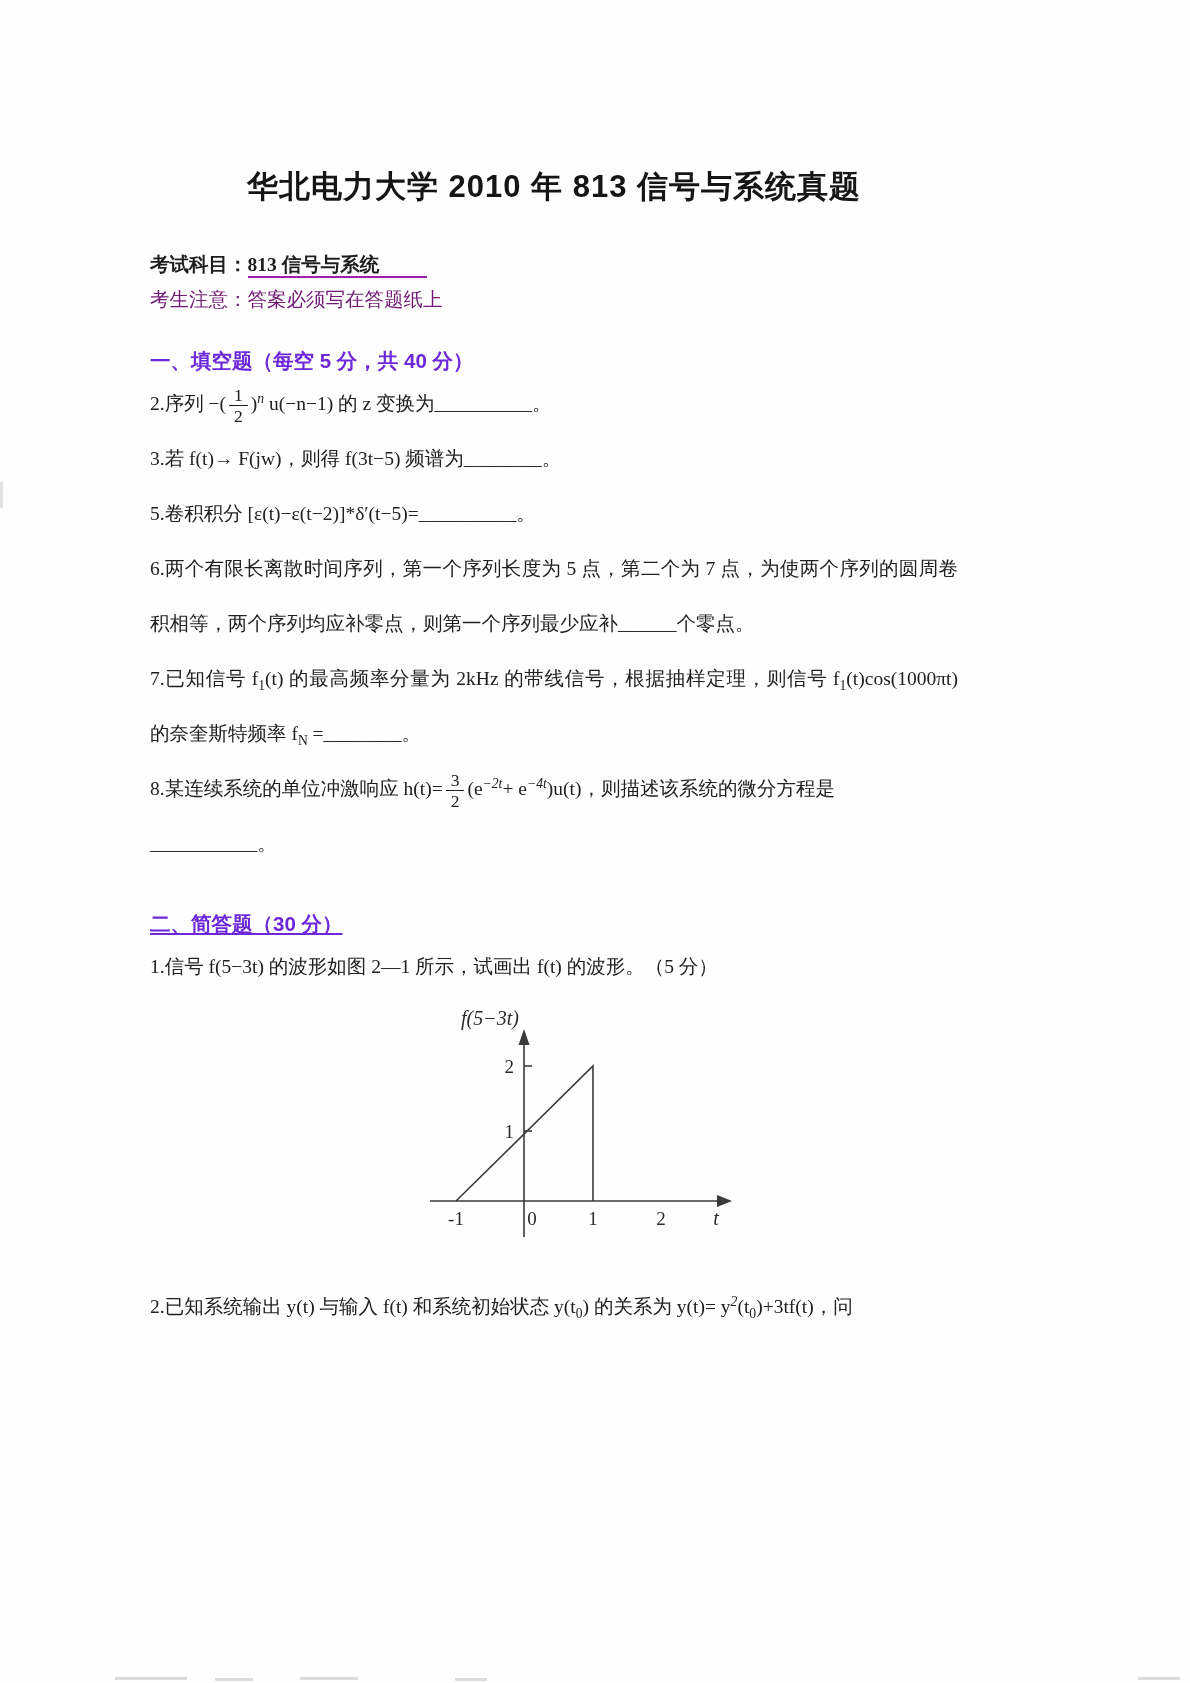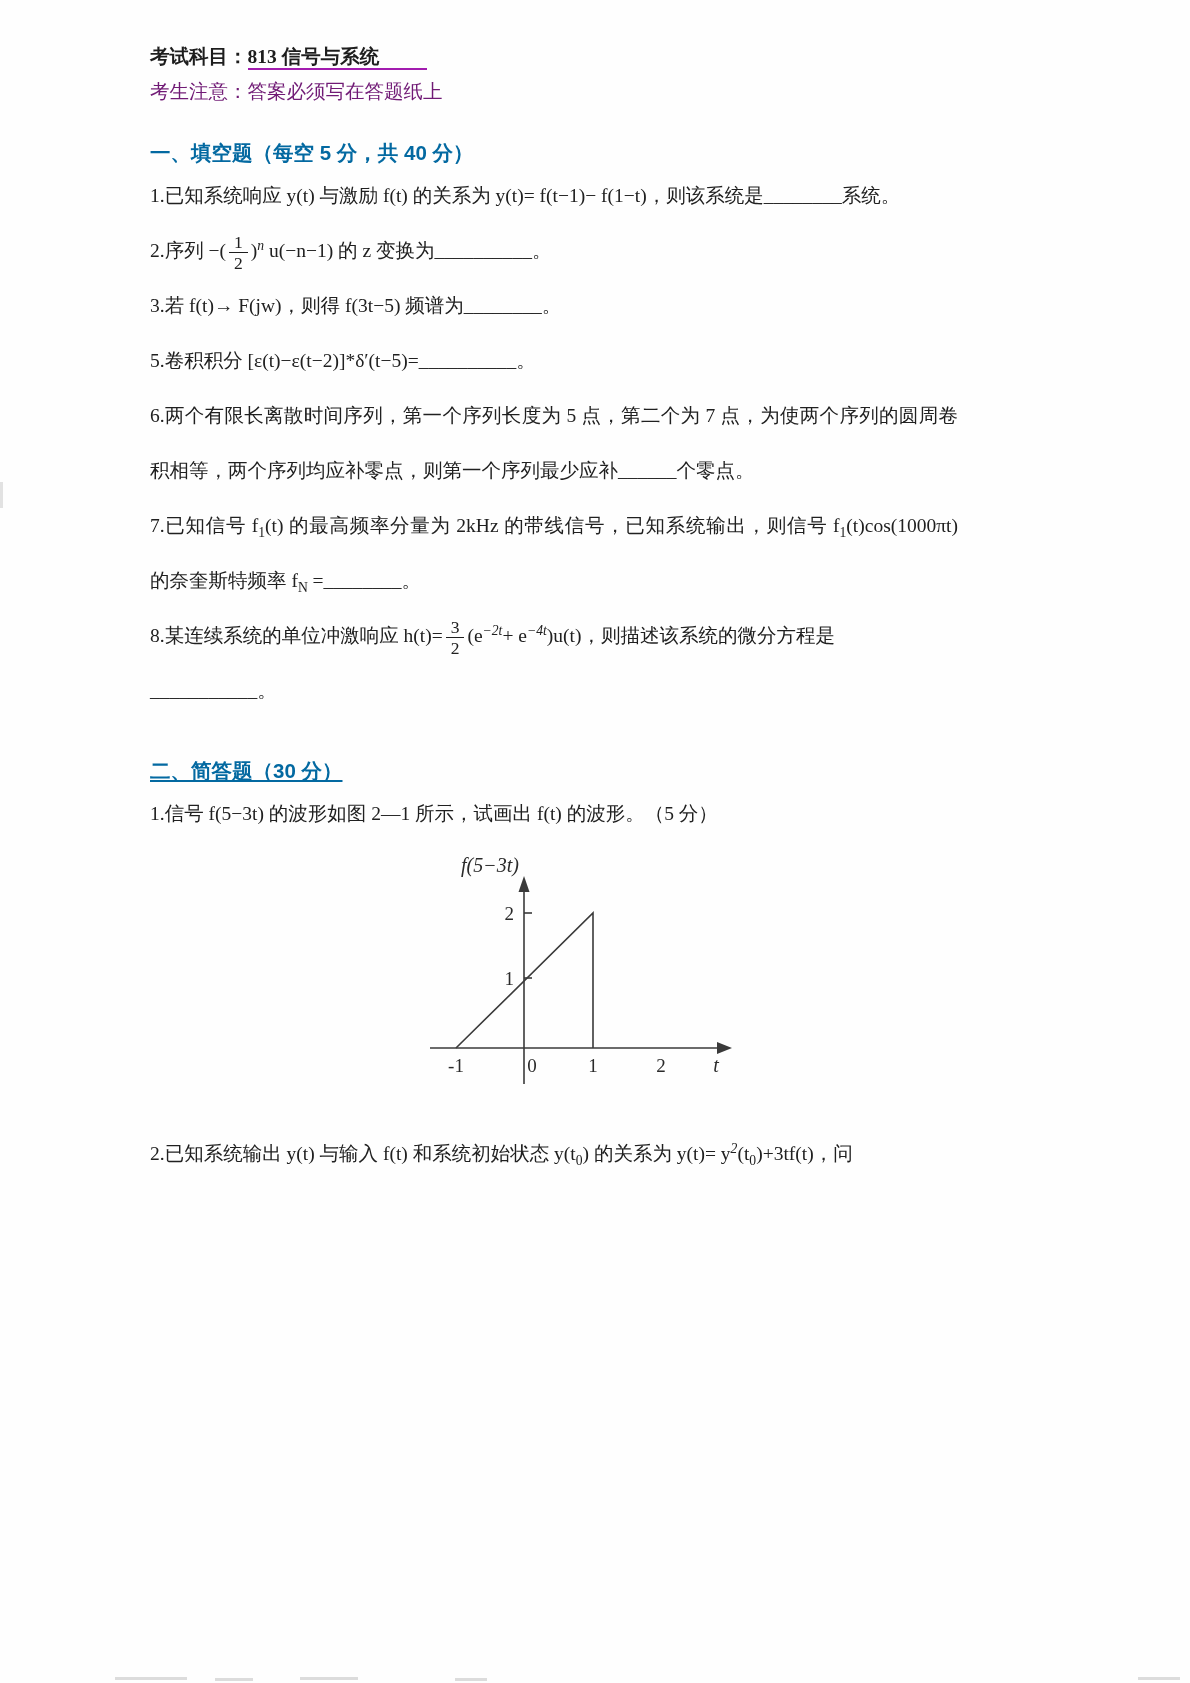--- a/index.html
+++ b/index.html
@@ -33,21 +33,21 @@
     padding-bottom: 1px;
   }
   .meta .notice { color: #701a75; }
 
   .sec-heading {
     margin: 28px 0 0 0;
     font-family: "Liberation Sans", sans-serif;
     font-weight: 700;
     font-size: 20.5px;
     line-height: 1.55;
-    color: #0369a1;
+    color: #6d28d9;
   }
   .sec-heading.second { margin-top: 36px; text-decoration: underline; }
 
   .q {
     margin: 0;
     font-size: 19.5px;
     line-height: 2.82;
     text-align: justify;
     color: #202020;
   }
@@ -78,40 +78,40 @@
 
   .scan-artifact { position: absolute; background: #c9c9c9; height: 3px; opacity: 0.65; }
   .scan-sliver { position: absolute; background: #e2e2e2; width: 3px; height: 26px; left: 0; top: 482px; }
 </style>
 </head>
 <body>
 
 <div class="page">
   <div class="content">
 
+    <h1 class="title">华北电力大学 2010 年 813 信号与系统真题</h1>
 
     <div class="meta">
       <div class="subject"><span>考试科目：</span><span class="value">813 信号与系统</span></div>
       <div class="notice"><span>考生注意：</span><span>答案必须写在答题纸上</span></div>
     </div>
 
     <div class="sec-heading">一、填空题（每空 5 分，共 40 分）</div>
 
-    <p class="q">1.已知系统响应 y(t) 与激励 f(t) 的关系为 y(t)= f(t−1)− f(1−t)，则该系统是________系统。</p>
 
     <p class="q noj"><span>2.序列 −(</span><span class="frac"><span class="num">1</span><span class="den">2</span></span><span>)</span><sup class="m">n</sup><span> u(−n−1) 的 z 变换为__________。</span></p>
 
     <p class="q">3.若 f(t)→ F(jw)，则得 f(3t−5) 频谱为________。</p>
 
 
     <p class="q">5.卷积积分 [ε(t)−ε(t−2)]*δ′(t−5)=__________。</p>
 
     <p class="q">6.两个有限长离散时间序列，第一个序列长度为 5 点，第二个为 7 点，为使两个序列的圆周卷积相等，两个序列均应补零点，则第一个序列最少应补______个零点。</p>
 
-    <p class="q"><span>7.已知信号 f</span><sub class="m">1</sub><span>(t) 的最高频率分量为 2kHz 的带线信号，已知系统输出，则信号 f</span><sub class="m">1</sub><span>(t)cos(1000πt) 的奈奎斯特频率 f</span><sub class="m">N</sub><span> =________。</span></p>
+    <p class="q"><span>7.已知信号 f</span><sub class="m">1</sub><span>(t) 的最高频率分量为 2kHz 的带线信号，根据抽样定理，则信号 f</span><sub class="m">1</sub><span>(t)cos(1000πt) 的奈奎斯特频率 f</span><sub class="m">N</sub><span> =________。</span></p>
 
     <p class="q noj"><span>8.某连续系统的单位冲激响应 h(t)=</span><span class="frac"><span class="num">3</span><span class="den">2</span></span><span>(e</span><sup class="m">−2t</sup><span>+ e</span><sup class="m">−4t</sup><span>)u(t)，则描述该系统的微分方程是___________。</span></p>
 
     <div class="sec-heading second">二、简答题（30 分）</div>
 
     <p class="q">1.信号 f(5−3t) 的波形如图 2—1 所示，试画出 f(t) 的波形。（5 分）</p>
 
     <div class="figure-wrap">
       <svg width="322" height="245" viewBox="0 0 322 245">
         <text class="svg-txt it" x="72" y="16" text-anchor="middle">f(5−3t)</text>

